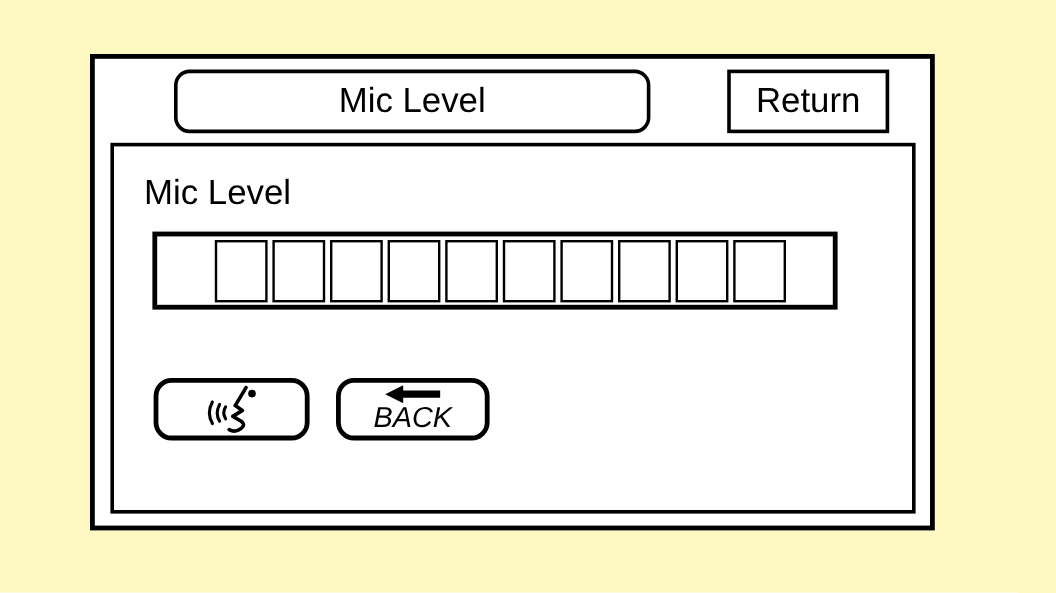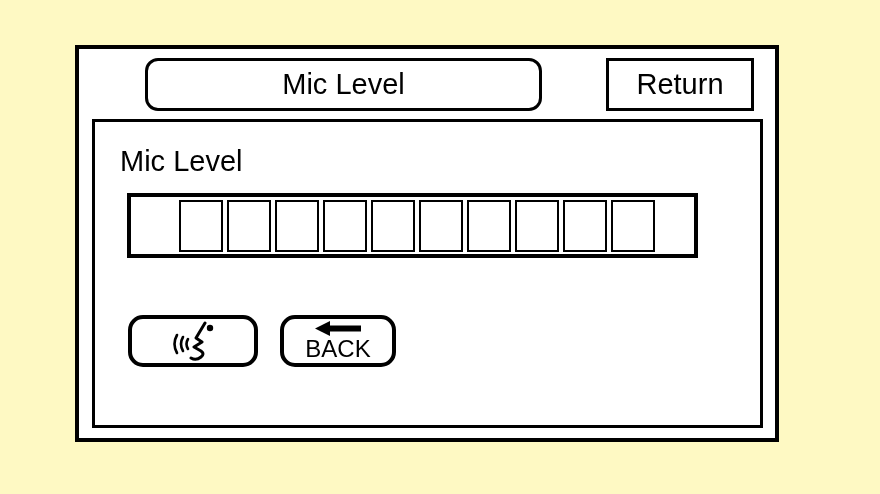--- a/index.html
+++ b/index.html
@@ -26,21 +26,21 @@
     width: 397px; height: 53px;
     border: 3px solid #000;
     border-radius: 13px;
     display: flex; align-items: center; justify-content: center;
     font-size: 29px;
     background: #ffffff;
   }
   .return-button {
     position: absolute;
     left: 606px; top: 58px;
-    width: 148px; height: 53px;
+    width: 135px; height: 53px;
     border: 3px solid #000;
     display: flex; align-items: center; justify-content: center;
     font-size: 29px;
     background: #ffffff;
     cursor: pointer;
   }
   .inner-panel {
     position: absolute;
     left: 92px; top: 119px;
     width: 671px; height: 309px;
@@ -85,21 +85,21 @@
     border: 4px solid #000;
     border-radius: 15px;
     background: #ffffff;
     display: flex;
     flex-direction: column;
     align-items: center;
     justify-content: center;
     cursor: pointer;
   }
   .voice-button { left: 128px; width: 130px; }
-  .back-button  { left: 280px; width: 116px; }
+  .back-button  { left: 280px; width: 128px; font-style: italic; }
   .back-label {
     font-size: 24px;
     line-height: 24px;
     margin-top: 1px;
   }
   .icon svg { display: block; }
 </style>
 </head>
 <body>
 

